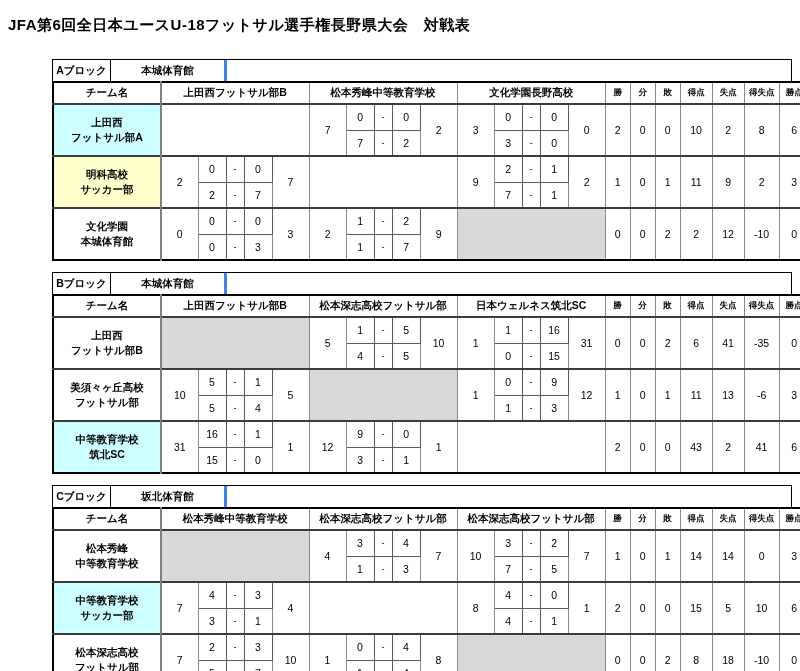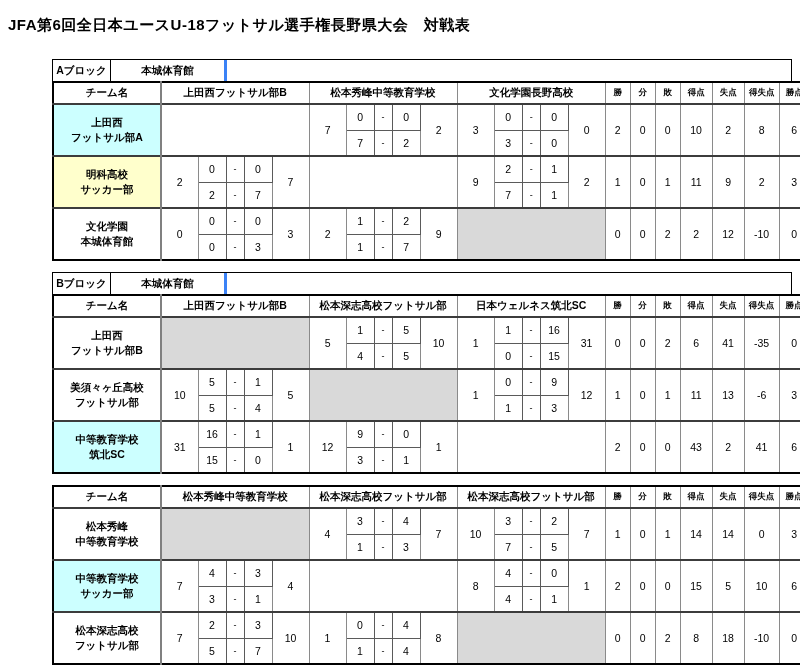--- a/index.html
+++ b/index.html
@@ -317,20 +317,25 @@
             <td class="sc">0</td>
         <td class="sc">3</td>
             <td class="dash">-</td>
             <td class="sc">1</td>
       </tr>
     </tbody>
       </table>
   </div>
 
   <div class="block">
+    <div class="bh">
+      <div class="bh-name">Cブロック</div>
+      <div class="bh-venue">坂北体育館</div>
+      <div class="bh-rest"></div>
+    </div>
     <table class="mt">
       <colgroup>
         <col style="width:108px">
         <col style="width:37px">
           <col style="width:28px">
           <col style="width:18px">
           <col style="width:28px">
           <col style="width:37px">
         <col style="width:37px">
           <col style="width:28px">

